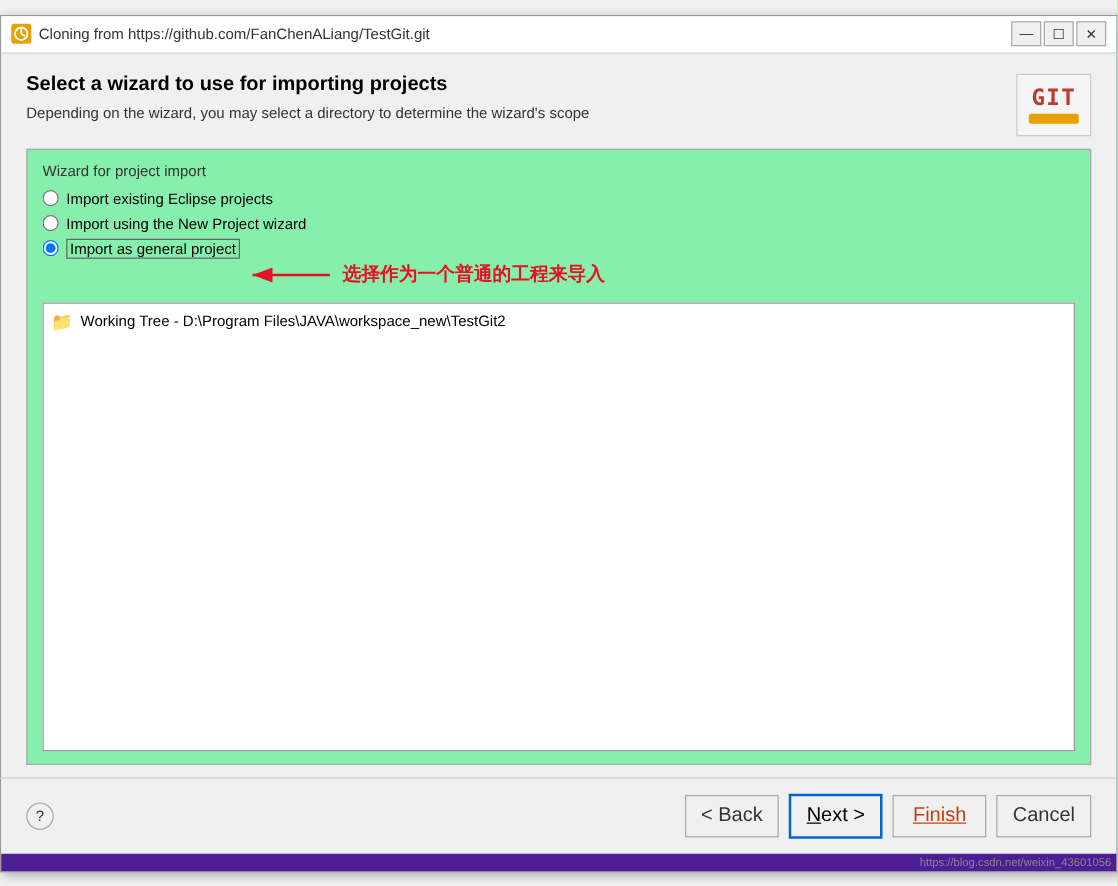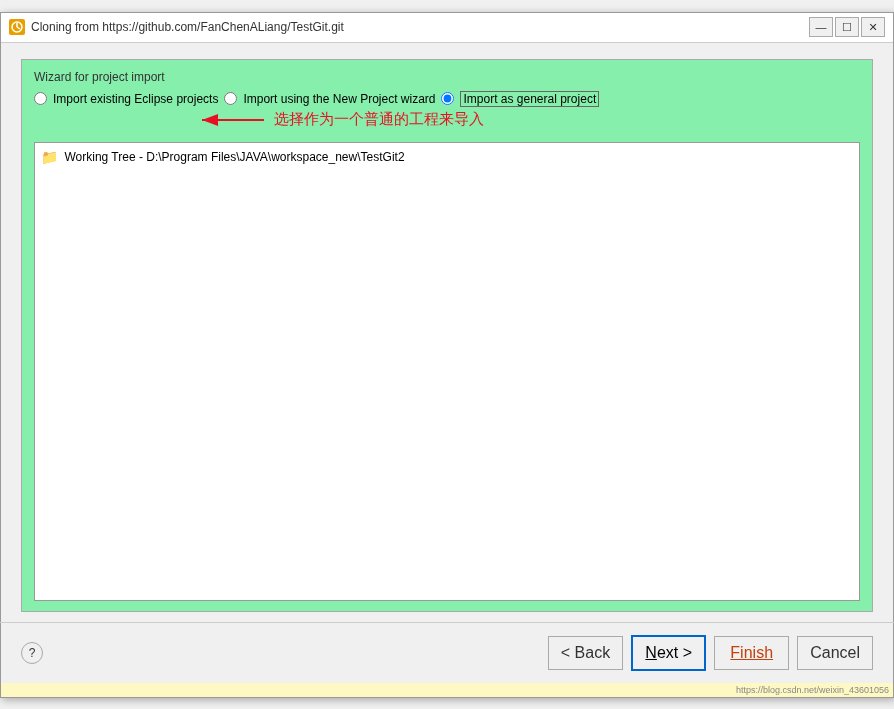--- a/index.html
+++ b/index.html
@@ -127,20 +127,21 @@
       padding: 10px 12px;
       margin-bottom: 10px;
     }
     .wizard-label {
       font-size: 12px;
       color: #333;
       margin-bottom: 8px;
     }
     .radio-group {
       display: flex;
+      flex-direction: column;
       gap: 6px;
       margin-bottom: 12px;
     }
     .radio-item {
       display: flex;
       align-items: center;
       gap: 6px;
       font-size: 12px;
       color: #000;
     }
@@ -151,21 +152,21 @@
     .radio-item label {
       cursor: pointer;
     }
     .radio-selected-label {
       border: 1px solid #666;
       padding: 0 2px;
     }
     .arrow-text {
       color: #e81123;
       font-size: 15px;
-      font-weight: normal;
+      font-weight: bold;
       margin-right: 6px;
       white-space: nowrap;
     }
     .tree-box {
       border: 1px solid #999;
       background: #fff;
       flex: 1;
       padding: 4px 6px;
       overflow: auto;
     }
@@ -231,21 +232,21 @@
       cursor: default;
       text-decoration: underline;
     }
     .footer-btn .underline { text-decoration: underline; }
 
     .watermark {
       font-size: 9px;
       color: #888;
       text-align: right;
       padding: 2px 4px;
-      background: #fef9c3;
+      background: #4c1d95;
     }
   </style>
 </head>
 <body>
 
 <div class="window">
 
   <div class="title-bar">
     <div class="title-bar-icon">
       <svg width="12" height="12" viewBox="0 0 12 12">
@@ -257,20 +258,30 @@
     <span class="title-bar-text">Cloning from https://github.com/FanChenALiang/TestGit.git</span>
     <div class="title-bar-controls">
       <button class="title-bar-btn">—</button>
       <button class="title-bar-btn">☐</button>
       <button class="title-bar-btn close-btn">✕</button>
     </div>
   </div>
 
   <div class="content">
 
+    <div class="header-area">
+      <div class="header-text-area">
+        <div class="page-title">Select a wizard to use for importing projects</div>
+        <div class="page-subtitle">Depending on the wizard, you may select a directory to determine the wizard's scope</div>
+      </div>
+      <div class="git-logo">
+        <div class="git-logo-text">GIT</div>
+        <div class="git-logo-bar"></div>
+      </div>
+    </div>
 
     <div class="wizard-box">
       <div class="wizard-label">Wizard for project import</div>
       <div class="radio-group">
         <div class="radio-item">
           <input type="radio" name="wizard-option" id="opt1" style="">
           <label for="opt1">Import existing Eclipse projects</label>
         </div>
         <div class="radio-item">
           <input type="radio" name="wizard-option" id="opt2" style="">

